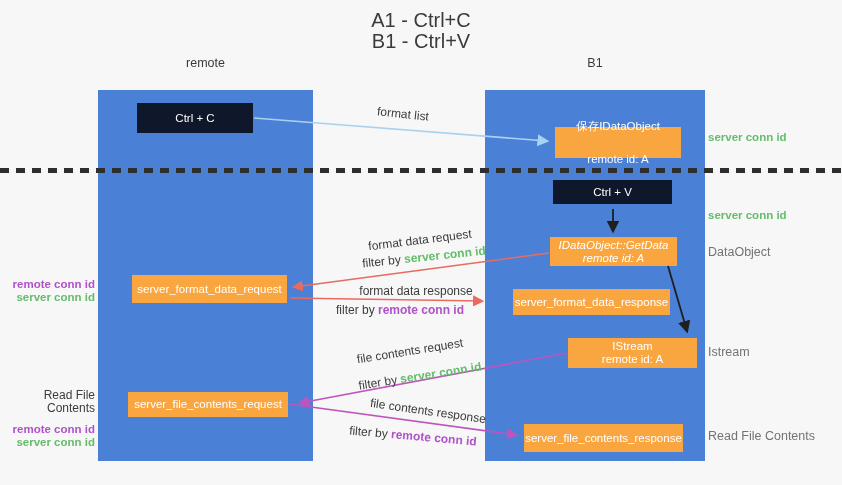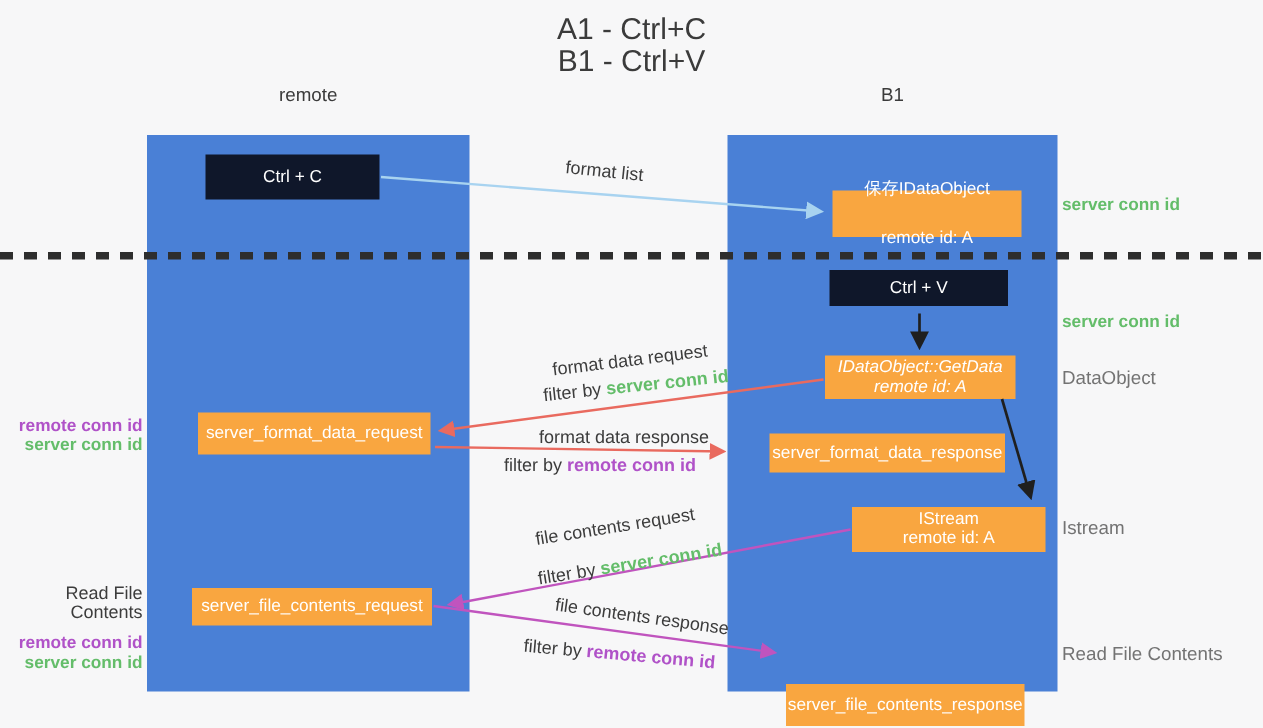--- a/index.html
+++ b/index.html
@@ -26,21 +26,21 @@
   .node.orange{background:#f9a640;}
 
   .n-ctrl-c{left:137px;top:103px;width:116px;height:30px;}
   .n-save-obj{left:555px;top:127px;width:126px;height:31px;gap:20px;}
   .n-ctrl-v{left:553px;top:180px;width:119px;height:24px;}
   .n-getdata{left:550px;top:237px;width:127px;height:29px;font-style:italic;}
   .n-fmt-req{left:132px;top:275px;width:155px;height:28px;}
   .n-fmt-res{left:487px;top:289px;width:157px;height:26px;margin-left:26px;}
   .n-istream{left:568px;top:338px;width:129px;height:30px;}
   .n-file-req{left:128px;top:392px;width:160px;height:25px;}
-  .n-file-res{left:524px;top:424px;width:159px;height:28px;margin-top:32px;}
+  .n-file-res{left:524px;top:424px;width:159px;height:28px;}
 
   .arrow-label{position:absolute;z-index:5;white-space:nowrap;font-size:12px;color:#3c3c3c;}
   .lbl-format-list{left:403px;top:114px;transform:translate(-50%,-50%) rotate(6deg);}
   .lbl-fmt-req{left:420px;top:240px;transform:translate(-50%,-50%) rotate(-7deg);}
   .lbl-filter-s1{left:424px;top:257px;transform:translate(-50%,-50%) rotate(-6deg);}
   .lbl-fmt-res{left:416px;top:291px;transform:translate(-50%,-50%);}
   .lbl-filter-r1{left:400px;top:310px;transform:translate(-50%,-50%);}
   .lbl-file-req{left:410px;top:351px;transform:translate(-50%,-50%) rotate(-9deg);}
   .lbl-filter-s2{left:420px;top:376px;transform:translate(-50%,-50%) rotate(-9deg);}
   .lbl-file-res{left:428px;top:411px;transform:translate(-50%,-50%) rotate(8deg);}

